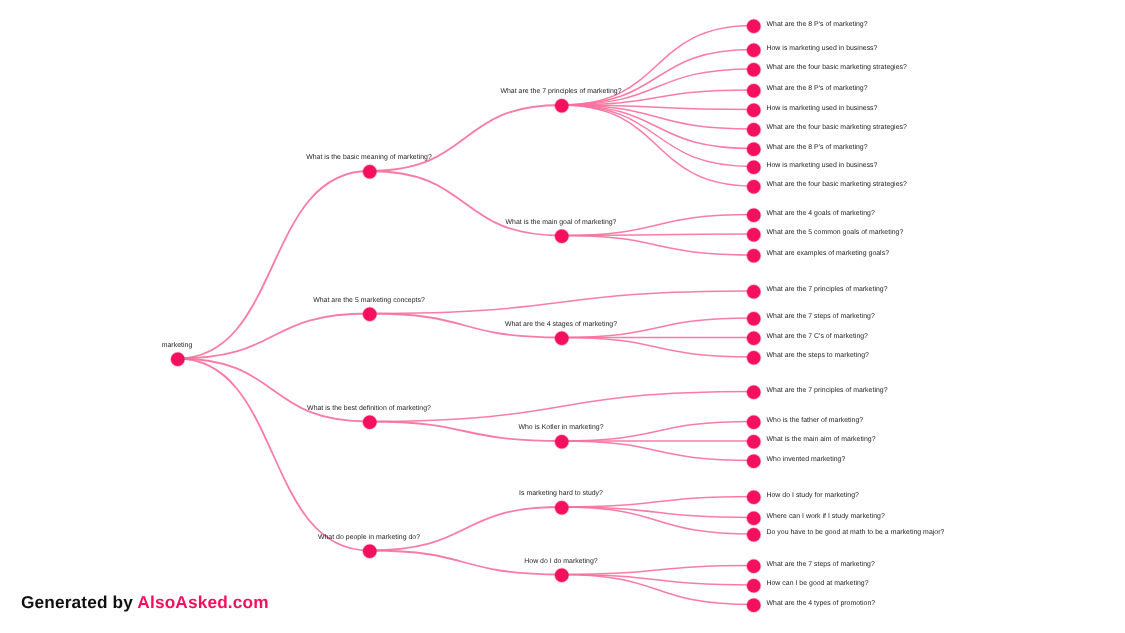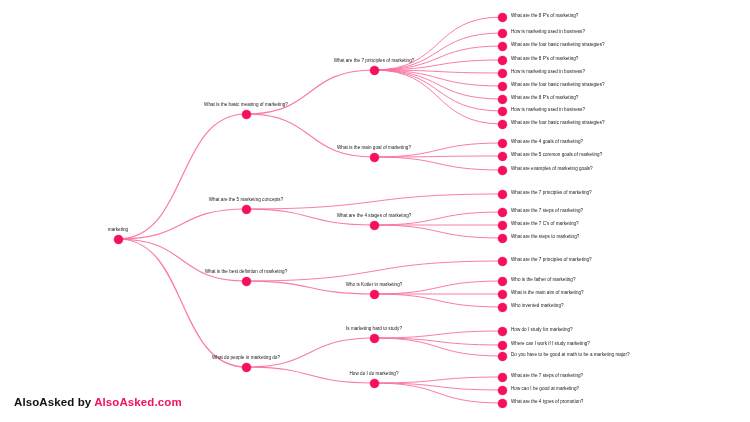--- a/index.html
+++ b/index.html
@@ -267,14 +267,14 @@
         <span class="label" style="color: rgb(26, 26, 26);">How can I be good at marketing?</span>
       </div>
       <div class="node lbl-right" style="left: 502px; top: 403px;">
         <span class="dot" style="background: rgb(245, 16, 94);"></span>
         <span class="label" style="color: rgb(26, 26, 26);">What are the 4 types of promotion?</span>
       </div>
     </div>
 </div>
 
 <div id="footer">
-  <span>AlsoAsked by </span><span class="brand">AlsoAsked.com</span>
+  <span>Generated by </span><span class="brand">AlsoAsked.com</span>
 </div>
 
 </body></html>

